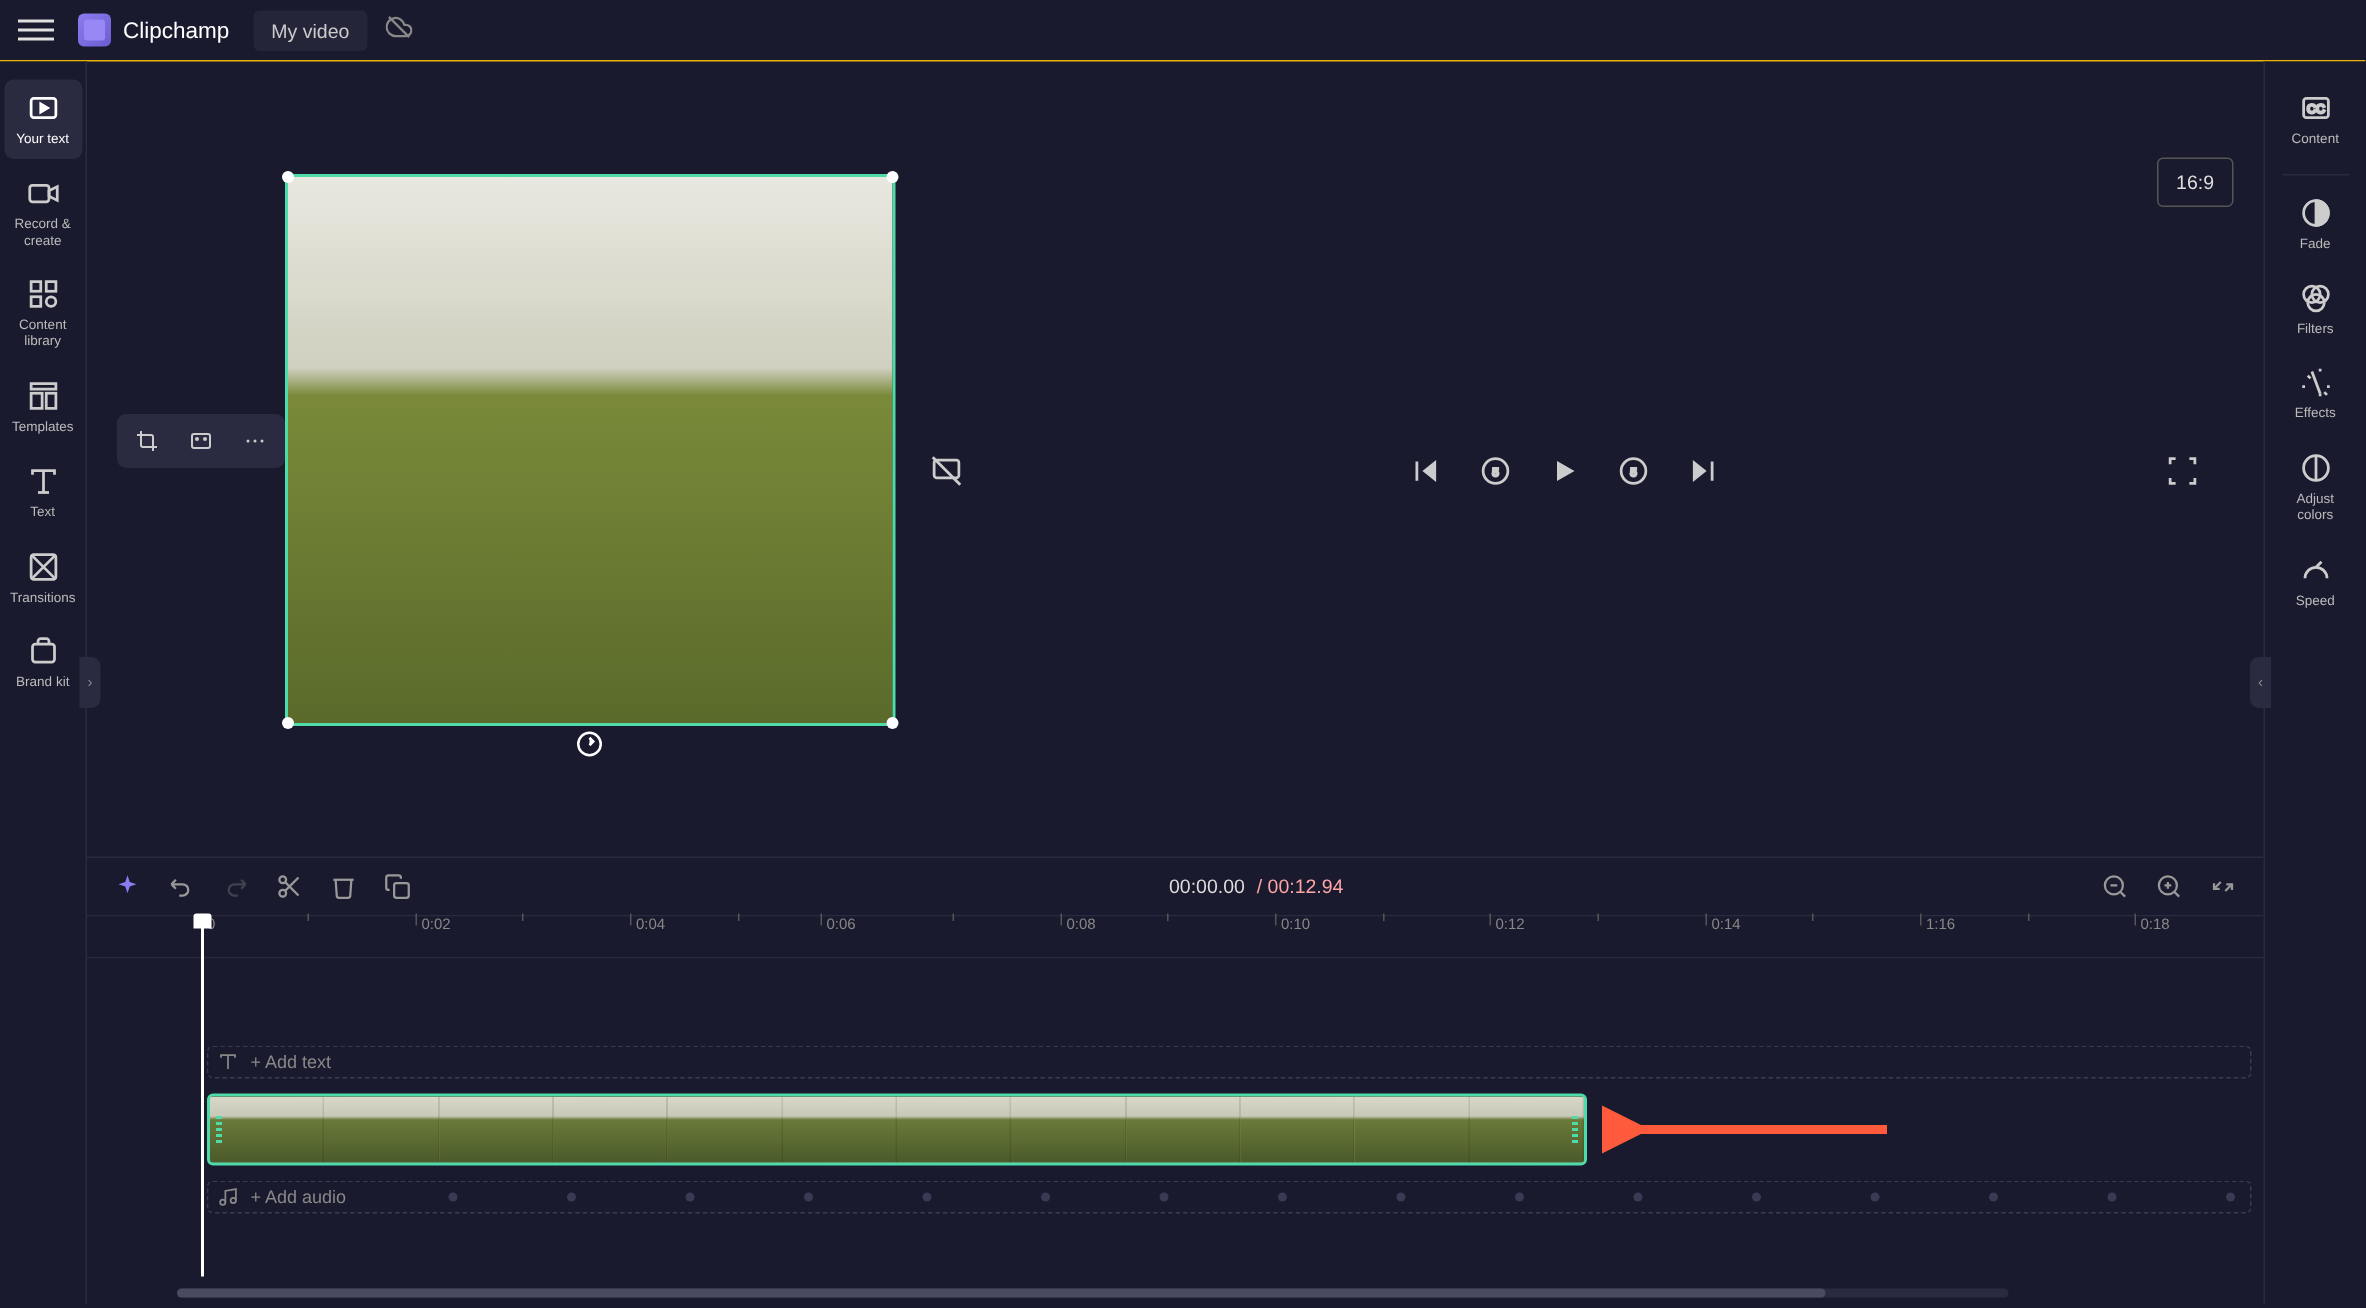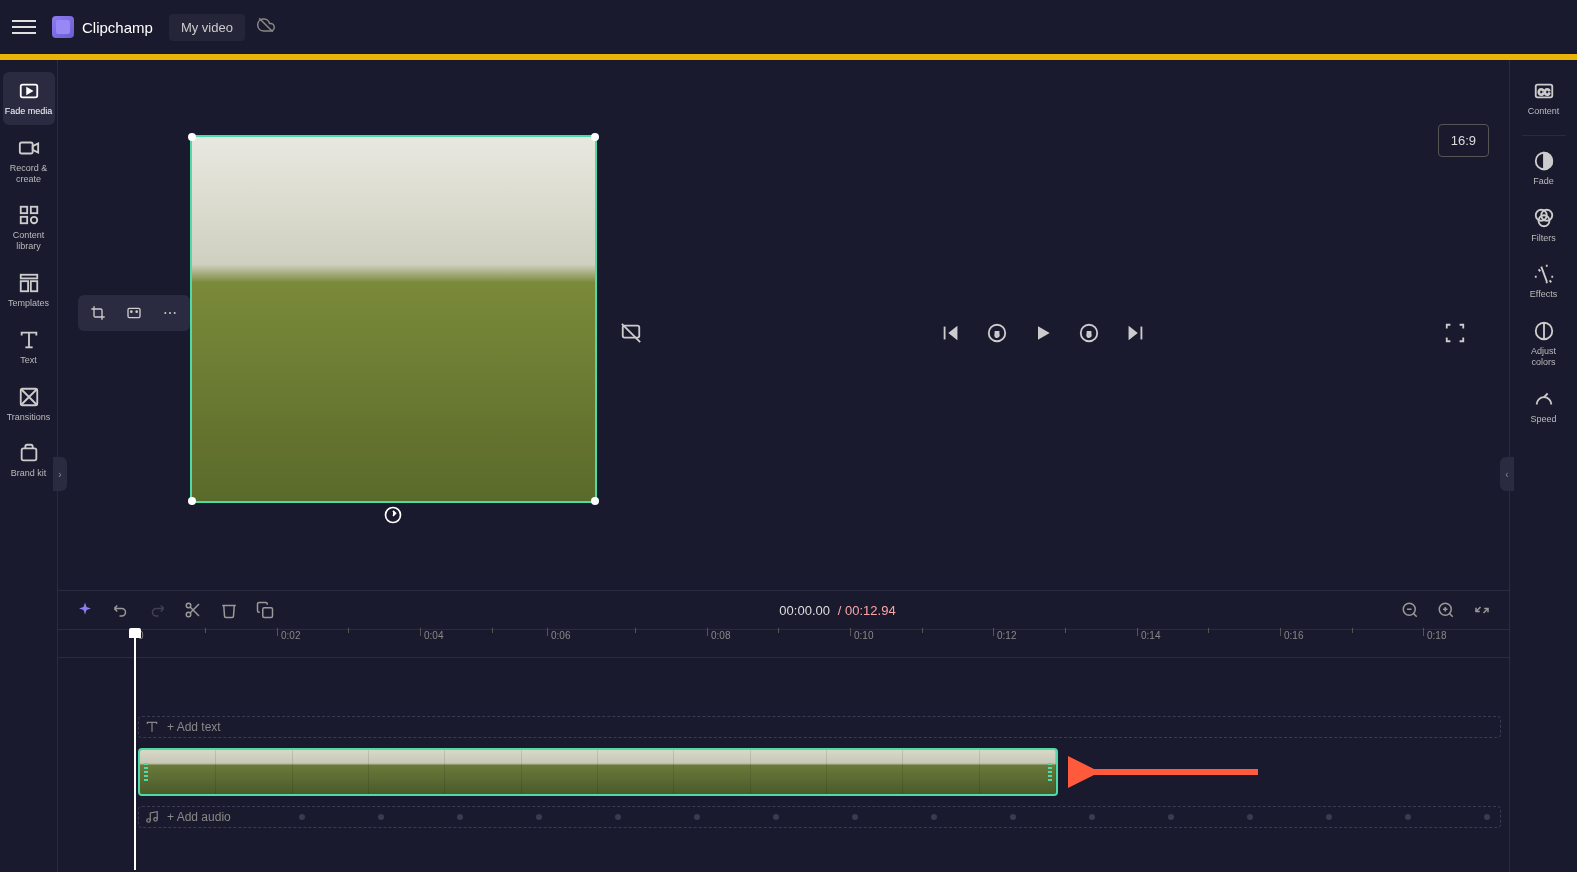--- a/index.html
+++ b/index.html
@@ -1,19 +1,19 @@
 <!DOCTYPE html>
 <html><head>
 <meta charset="utf-8">
 <style>
 * { margin: 0; padding: 0; box-sizing: border-box; font-family: -apple-system, BlinkMacSystemFont, "Segoe UI", sans-serif; }
 body { background: #1a1a2e; color: #e0e0e0; width: 1577px; height: 872px; overflow: hidden; position: relative; }
 
 
-.header { height: 60px; background: #1a1a2e; display: flex; align-items: center; padding: 0 12px; border-bottom: 6px solid #eab308; }
+.header { height: 41px; background: #1a1a2e; display: flex; align-items: center; padding: 0 12px; border-bottom: 1px solid #eab308; }
 .menu-icon { width: 24px; height: 24px; cursor: pointer; display: flex; flex-direction: column; justify-content: center; gap: 4px; }
 .menu-icon span { height: 2px; background: #e0e0e0; display: block; }
 .logo { margin-left: 16px; display: flex; align-items: center; gap: 8px; }
 .logo-icon { width: 22px; height: 22px; background: linear-gradient(135deg, #8b7cf0, #6b5cd0); border-radius: 4px; position: relative; }
 .logo-icon::after { content: ''; position: absolute; inset: 4px; background: #9888f5; border-radius: 2px; }
 .logo-text { font-size: 15px; color: #fff; font-weight: 500; }
 .project-name { margin-left: 16px; padding: 6px 12px; background: #25253a; border-radius: 4px; font-size: 13px; color: #ccc; }
 .cloud-icon { margin-left: 12px; color: #888; }
 .header-right { margin-left: auto; display: flex; align-items: center; gap: 12px; }
 .export-btn { background: #6264f0; color: white; padding: 8px 16px; border-radius: 4px; display: flex; align-items: center; gap: 8px; font-size: 14px; cursor: pointer; }
@@ -127,21 +127,21 @@
 </div>
 
 <div class="main">
 
   <div class="left-sidebar">
     <div class="sidebar-item active">
       <svg viewBox="0 0 24 24" fill="none" stroke="#fff" stroke-width="2">
           <rect x="3" y="5" width="18" height="14" rx="2"></rect>
           <polygon points="10 9 15 12 10 15" fill="#fff"></polygon>
         </svg>
-      <span class="sidebar-label">Fade media</span>
+      <span class="sidebar-label">Your text</span>
     </div>
     <div class="sidebar-item">
       <svg viewBox="0 0 24 24" fill="none" stroke="#ccc" stroke-width="2">
           <rect x="2" y="6" width="14" height="12" rx="2"></rect>
           <polygon points="16 10 22 7 22 17 16 14"></polygon>
         </svg>
       <span class="sidebar-label">Record &amp; create</span>
     </div>
     <div class="sidebar-item">
       <svg viewBox="0 0 24 24" fill="none" stroke="#ccc" stroke-width="2">
@@ -354,21 +354,21 @@
       <div class="ruler-tick" style="left:493px">0:06</div>
       <div class="ruler-tick minor" style="left:581px"></div>
       <div class="ruler-tick" style="left:653px">0:08</div>
       <div class="ruler-tick minor" style="left:724px"></div>
       <div class="ruler-tick" style="left:796px">0:10</div>
       <div class="ruler-tick minor" style="left:868px"></div>
       <div class="ruler-tick" style="left:939px">0:12</div>
       <div class="ruler-tick minor" style="left:1011px"></div>
       <div class="ruler-tick" style="left:1083px">0:14</div>
       <div class="ruler-tick minor" style="left:1154px"></div>
-      <div class="ruler-tick" style="left:1226px">0:16</div>
+      <div class="ruler-tick" style="left:1226px">1:16</div>
       <div class="ruler-tick minor" style="left:1298px"></div>
       <div class="ruler-tick" style="left:1369px">0:18</div>
     </div>
 
     <div class="timeline-body">
       <div class="track text-track">
         <svg viewBox="0 0 24 24" width="14" height="14" fill="none" stroke="currentColor" stroke-width="2">
             <polyline points="4 7 4 4 20 4 20 7"></polyline>
             <line x1="12" y1="4" x2="12" y2="20"></line>
           </svg>

